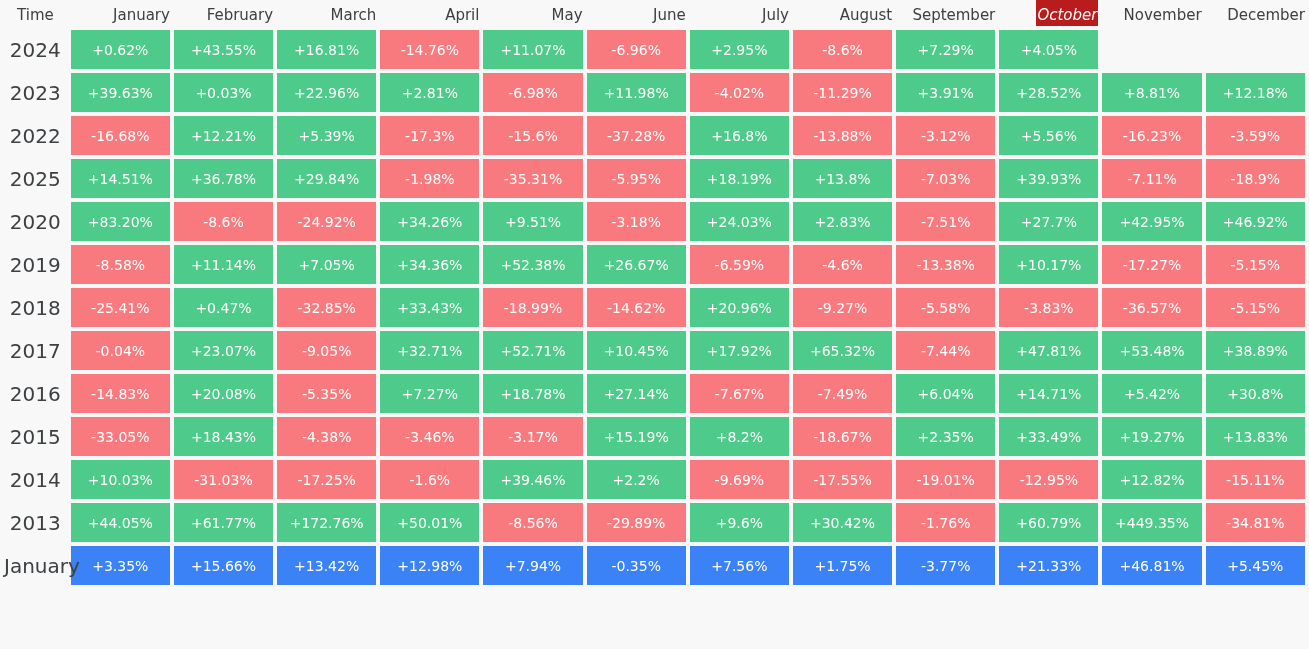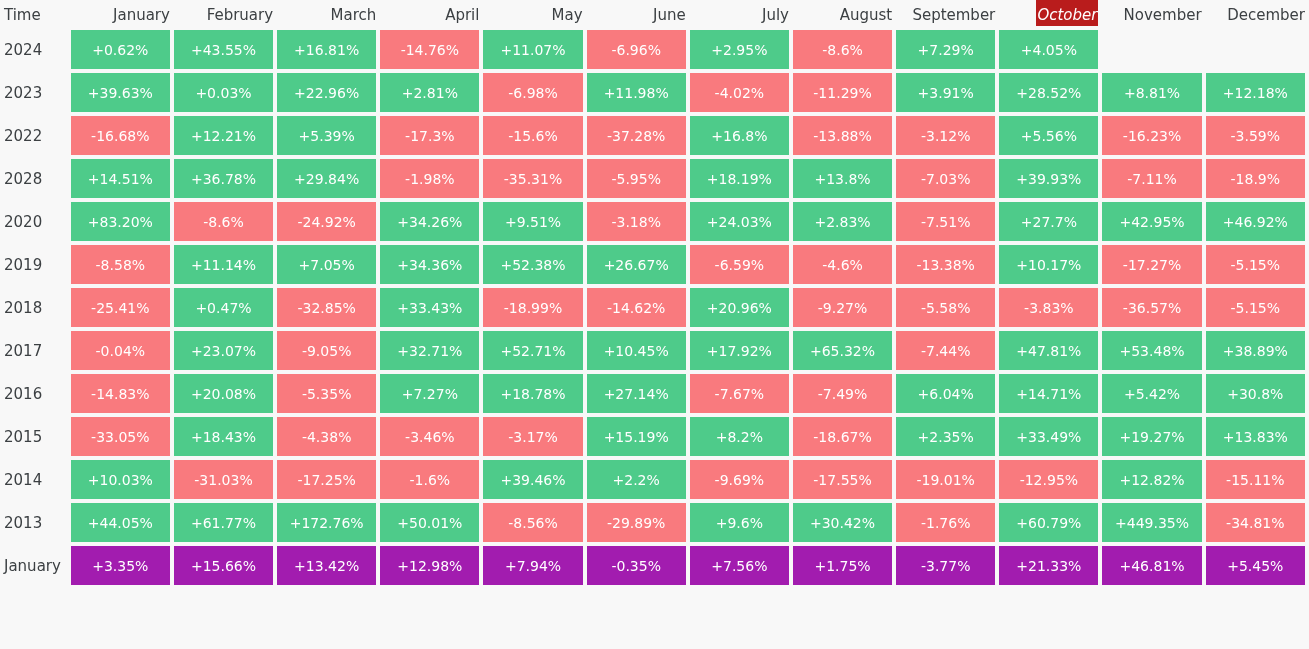--- a/index.html
+++ b/index.html
@@ -43,55 +43,55 @@
     color: #3c4043;
     text-align: right;
     padding: 0;
     height: 22px;
     vertical-align: middle;
     background: transparent;
     white-space: nowrap;
   }
 
   thead th.time-head {
-    text-align: left;
+    text-align: center;
   }
 
   th.highlighted-head span.sel {
     background: #b91c1c;
     color: #ffffff;
     padding: 15px 1px 2px 1px;
     font-style: italic;
   }
 
   tbody th.row-label {
     font-weight: normal;
-    font-size: 15px;
+    font-size: 20px;
     color: #3c4043;
-    text-align: left;
+    text-align: right;
     padding: 0 6px 0 0;
     background: transparent;
     white-space: nowrap;
     height: 39px;
     vertical-align: middle;
   }
 
   tbody td.cell {
     height: 39px;
     padding: 0;
     text-align: center;
     vertical-align: middle;
     font-size: 14px;
     color: #ffffff;
     white-space: nowrap;
   }
 
   td.pos { background: #4ecb8a; }
   td.neg { background: #f97a7e; }
-  td.neutral { background: #a21caf; }
+  td.neutral { background: #3b82f6; }
   td.empty { background: transparent; color: transparent; }
 
   tbody tr.summary th.row-label { color: #3c4043; }
 </style>
 </head>
 <body>
 
 <div id="heatmap">
   <table class="grid">
     <colgroup>
@@ -166,21 +166,21 @@
           <td class="cell neg">-15.6%</td>
           <td class="cell neg">-37.28%</td>
           <td class="cell pos">+16.8%</td>
           <td class="cell neg">-13.88%</td>
           <td class="cell neg">-3.12%</td>
           <td class="cell pos">+5.56%</td>
           <td class="cell neg">-16.23%</td>
           <td class="cell neg">-3.59%</td>
         </tr>
         <tr>
-          <th class="row-label">2028</th>
+          <th class="row-label">2025</th>
           <td class="cell pos">+14.51%</td>
           <td class="cell pos">+36.78%</td>
           <td class="cell pos">+29.84%</td>
           <td class="cell neg">-1.98%</td>
           <td class="cell neg">-35.31%</td>
           <td class="cell neg">-5.95%</td>
           <td class="cell pos">+18.19%</td>
           <td class="cell pos">+13.8%</td>
           <td class="cell neg">-7.03%</td>
           <td class="cell pos">+39.93%</td>

